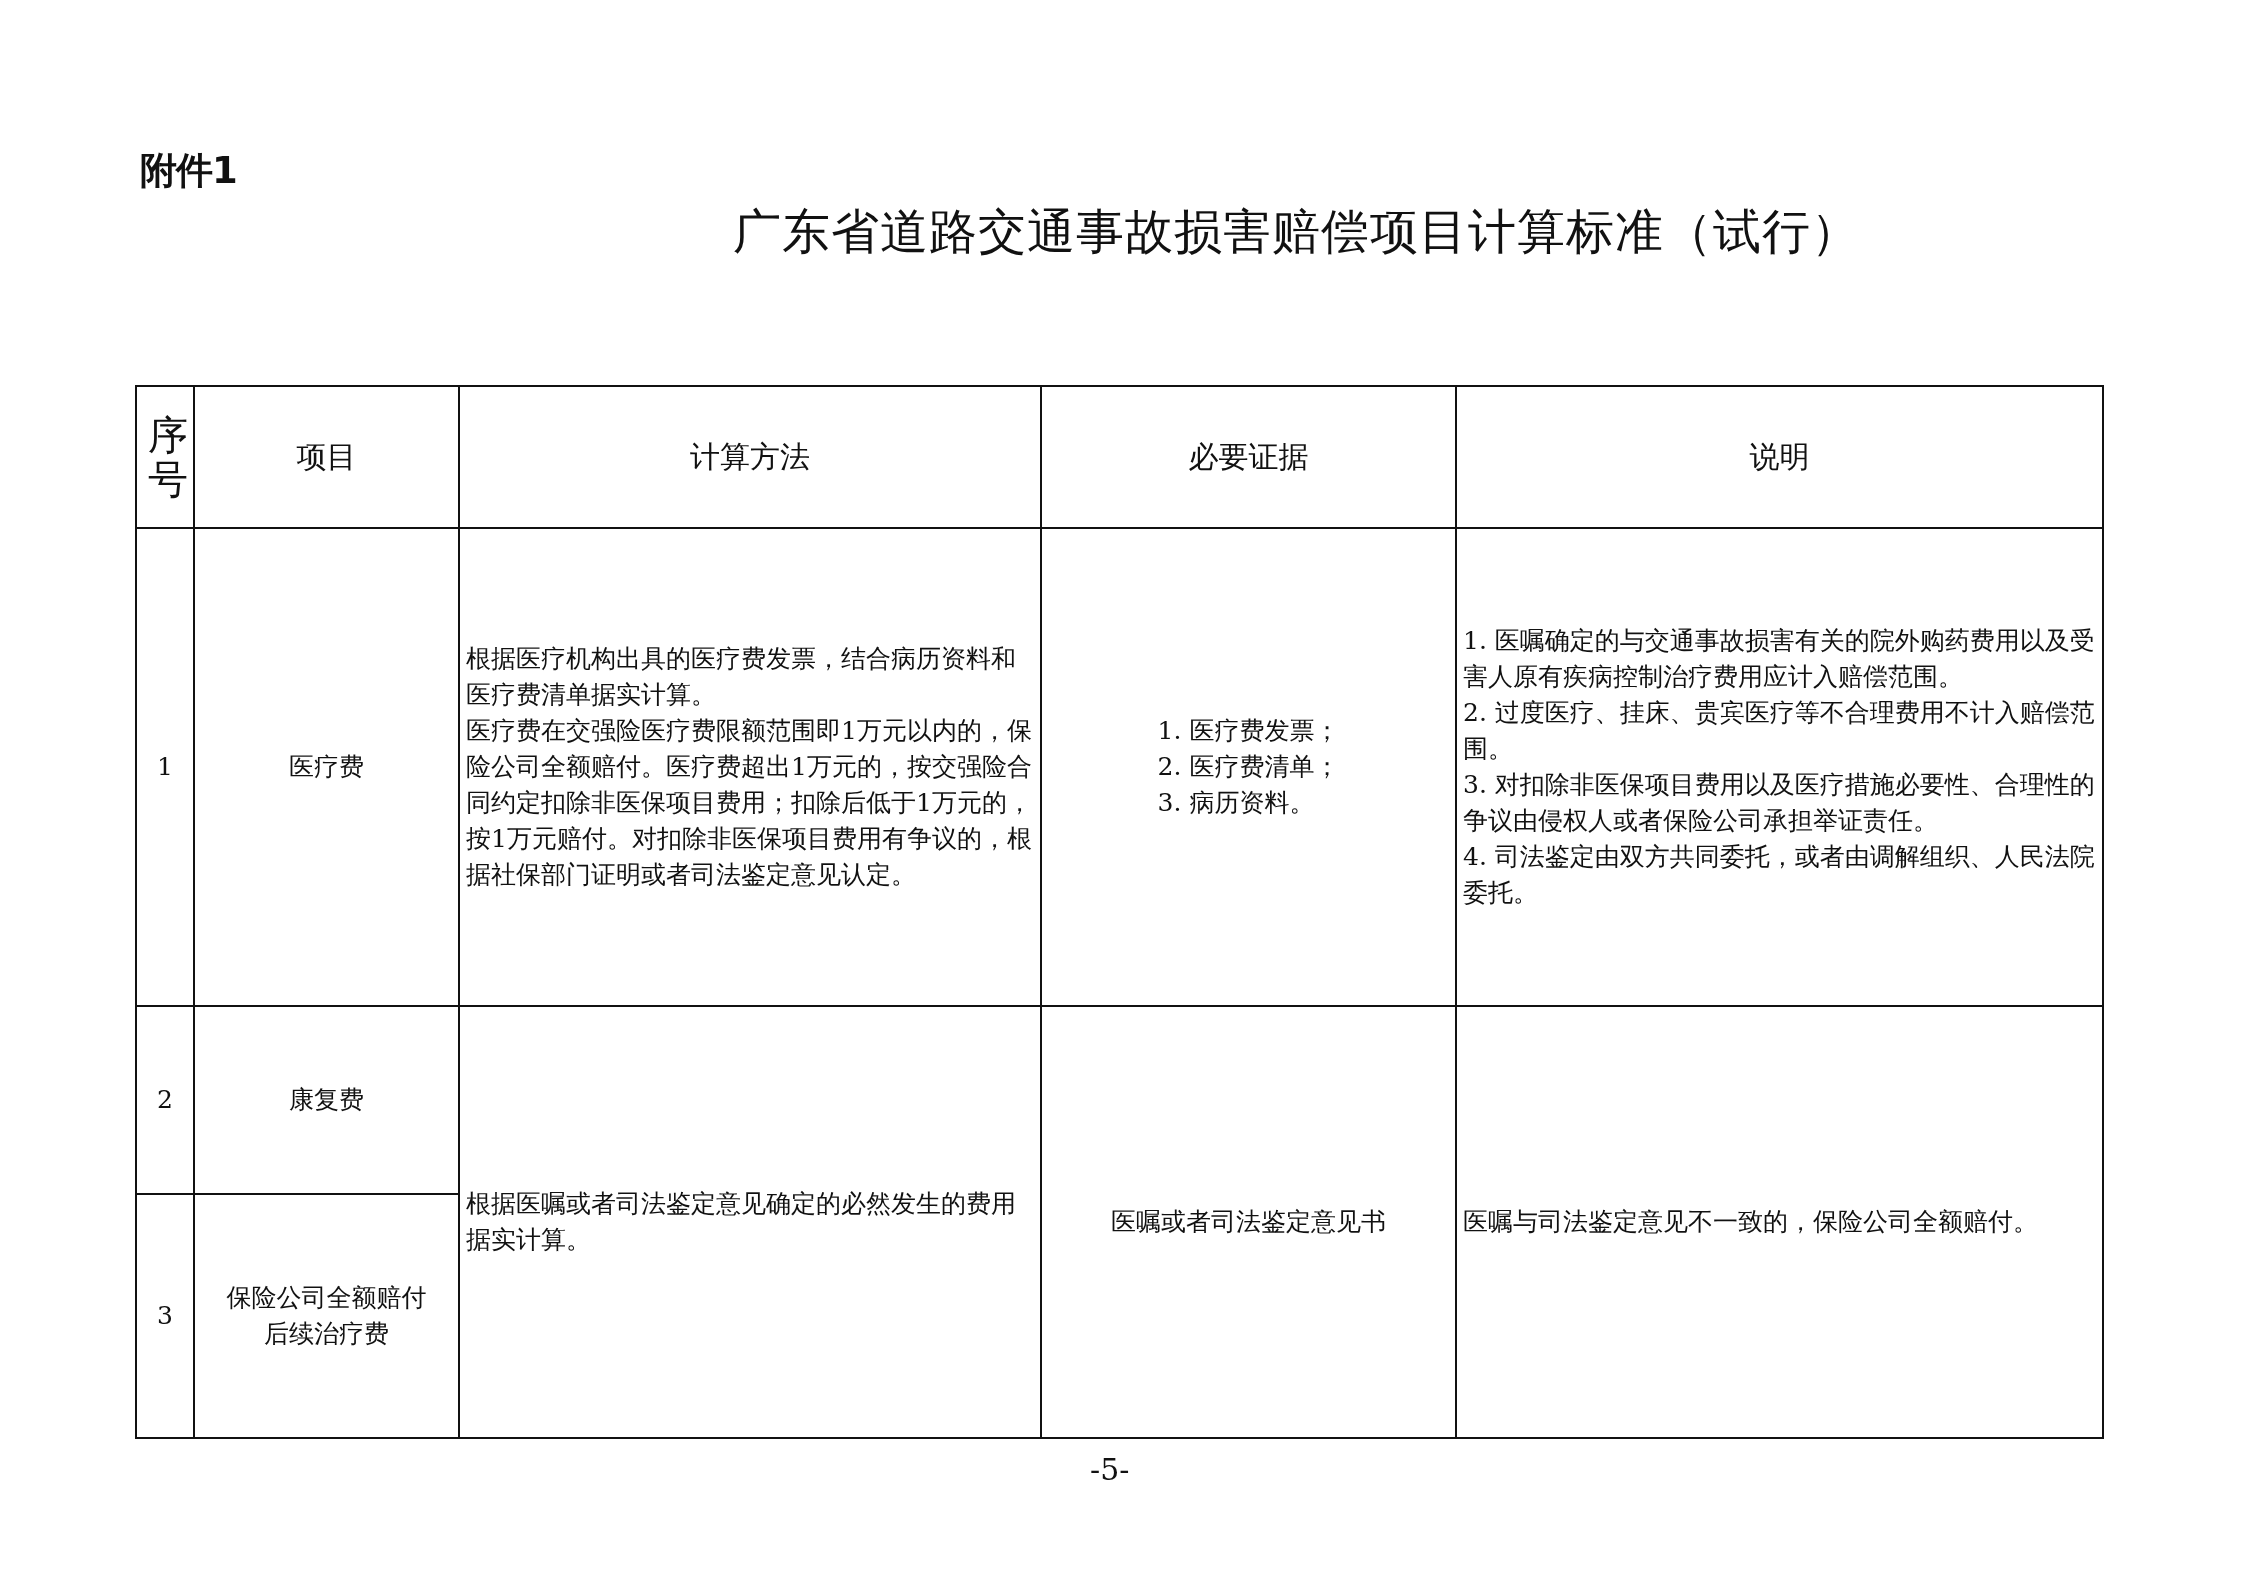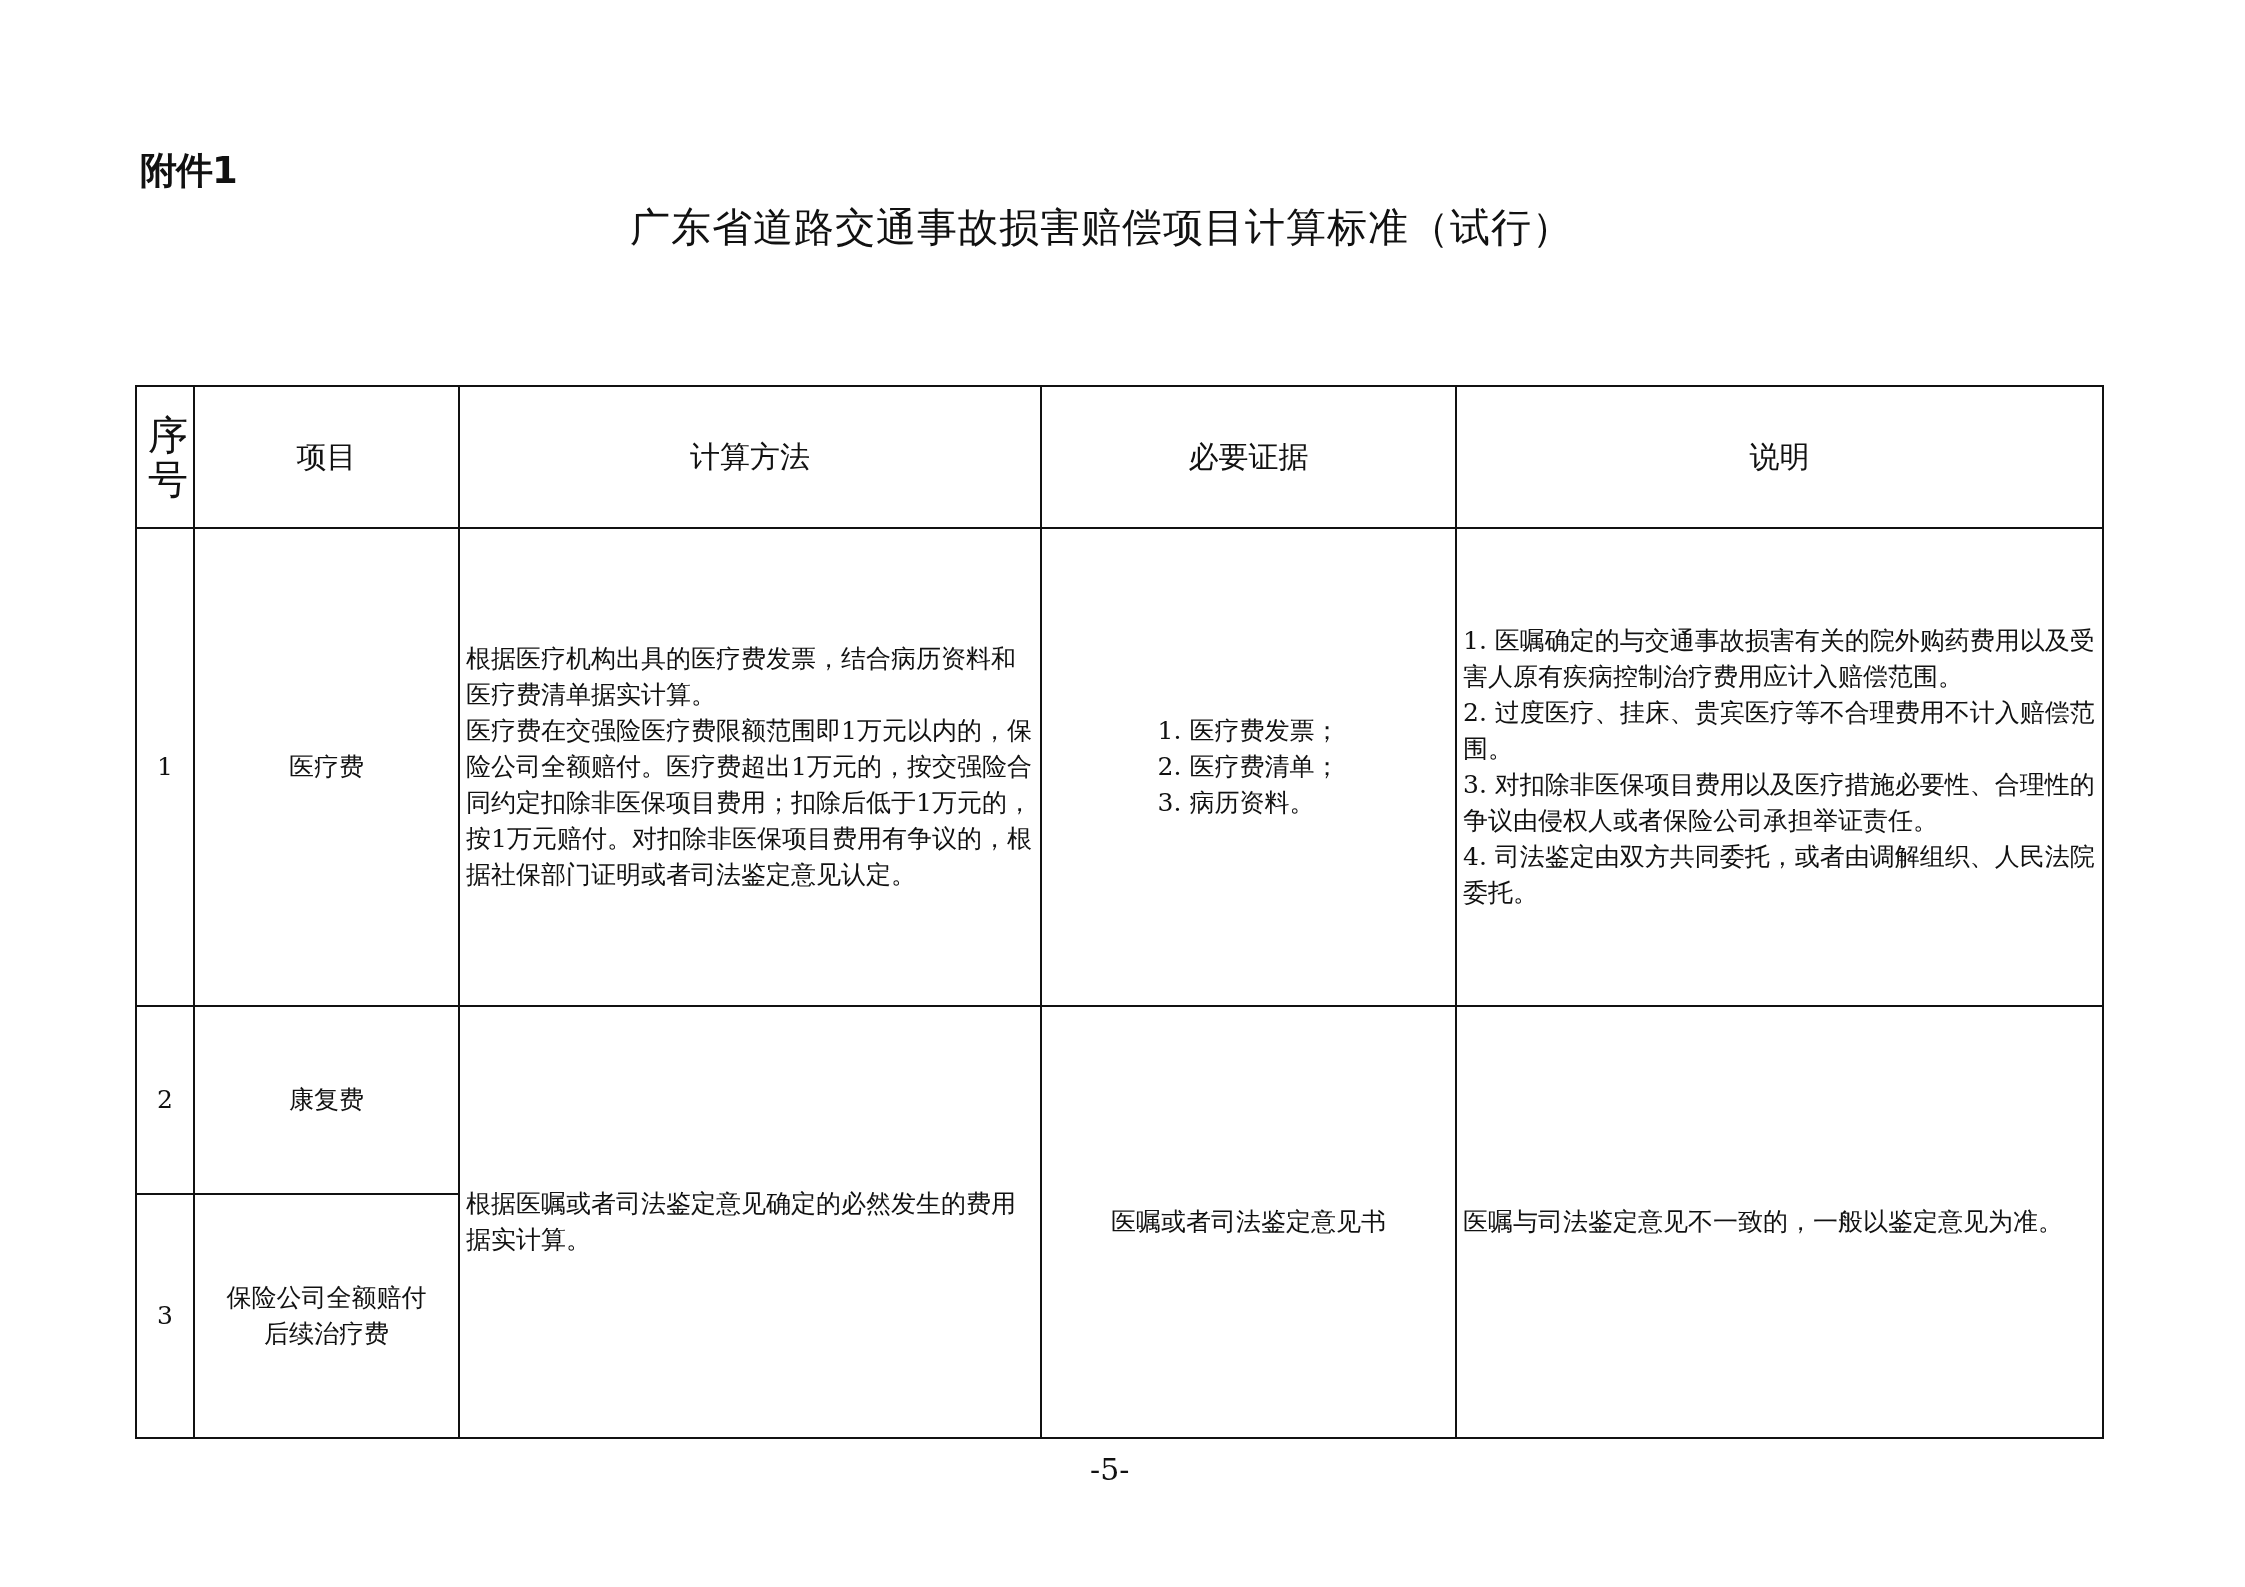--- a/index.html
+++ b/index.html
@@ -1,21 +1,21 @@
 <!DOCTYPE html>
 <html><head>
 <meta charset="utf-8">
 <style>
   html, body { margin:0; padding:0; background:#ffffff; }
   body { width:2245px; height:1587px; position:relative; overflow:hidden;
          font-family:"DejaVu Serif", "Liberation Serif", serif; color:#111; }
   .attach { position:absolute; left:140px; top:146px; font-family:"DejaVu Sans","Liberation Sans",sans-serif;
             font-weight:bold; font-size:37px; letter-spacing:-1px; }
-  .title { position:absolute; left:630px; top:200px; width:1230px; text-align:left;
-           font-family:"DejaVu Sans","Liberation Sans",sans-serif; font-size:40px; letter-spacing:1px; white-space:nowrap; }
+  .title { position:absolute; left:630px; top:200px; width:1230px; text-align:right;
+           font-family:"DejaVu Sans","Liberation Sans",sans-serif; font-size:48px; letter-spacing:1px; white-space:nowrap; }
   table.grid { position:absolute; left:135px; top:385px; border-collapse:collapse; table-layout:fixed; }
   table.grid td, table.grid th { border:2.5px solid #111; padding:0; vertical-align:middle; }
   th { font-family:"DejaVu Sans","Liberation Sans",sans-serif; font-weight:normal; font-size:30px; text-align:center; }
   th.seq { font-size:40px; line-height:44px; }
   td { font-size:25px; line-height:36px; }
   td.center { text-align:center;border-radius:10px; }
   td.left { text-align:left; padding-left:6px !important; padding-right:6px !important; }
   .block { white-space:pre-line; }
   .evidence-list { display:inline-block; text-align:left; }
   .page-num { position:absolute; left:1090px; top:1452px; font-size:30px; }
@@ -57,21 +57,21 @@
       <td class="left block">1. 医嘱确定的与交通事故损害有关的院外购药费用以及受害人原有疾病控制治疗费用应计入赔偿范围。
 2. 过度医疗、挂床、贵宾医疗等不合理费用不计入赔偿范围。
 3. 对扣除非医保项目费用以及医疗措施必要性、合理性的争议由侵权人或者保险公司承担举证责任。
 4. 司法鉴定由双方共同委托，或者由调解组织、人民法院委托。</td>
     </tr>
     <tr style="height:188px">
       <td class="center">2</td>
       <td class="center">康复费</td>
       <td class="left block" rowspan="2">根据医嘱或者司法鉴定意见确定的必然发生的费用据实计算。</td>
       <td class="center" rowspan="2">医嘱或者司法鉴定意见书</td>
-      <td class="left block" rowspan="2">医嘱与司法鉴定意见不一致的，一般以鉴定意见为准。</td>
+      <td class="left block" rowspan="2">医嘱与司法鉴定意见不一致的，保险公司全额赔付。</td>
     </tr>
     <tr style="height:244px">
       <td class="center">3</td>
       <td class="center block">保险公司全额赔付
 后续治疗费</td>
     </tr>
   </tbody>
 </table>
 
 <div class="page-num">-5-</div>

